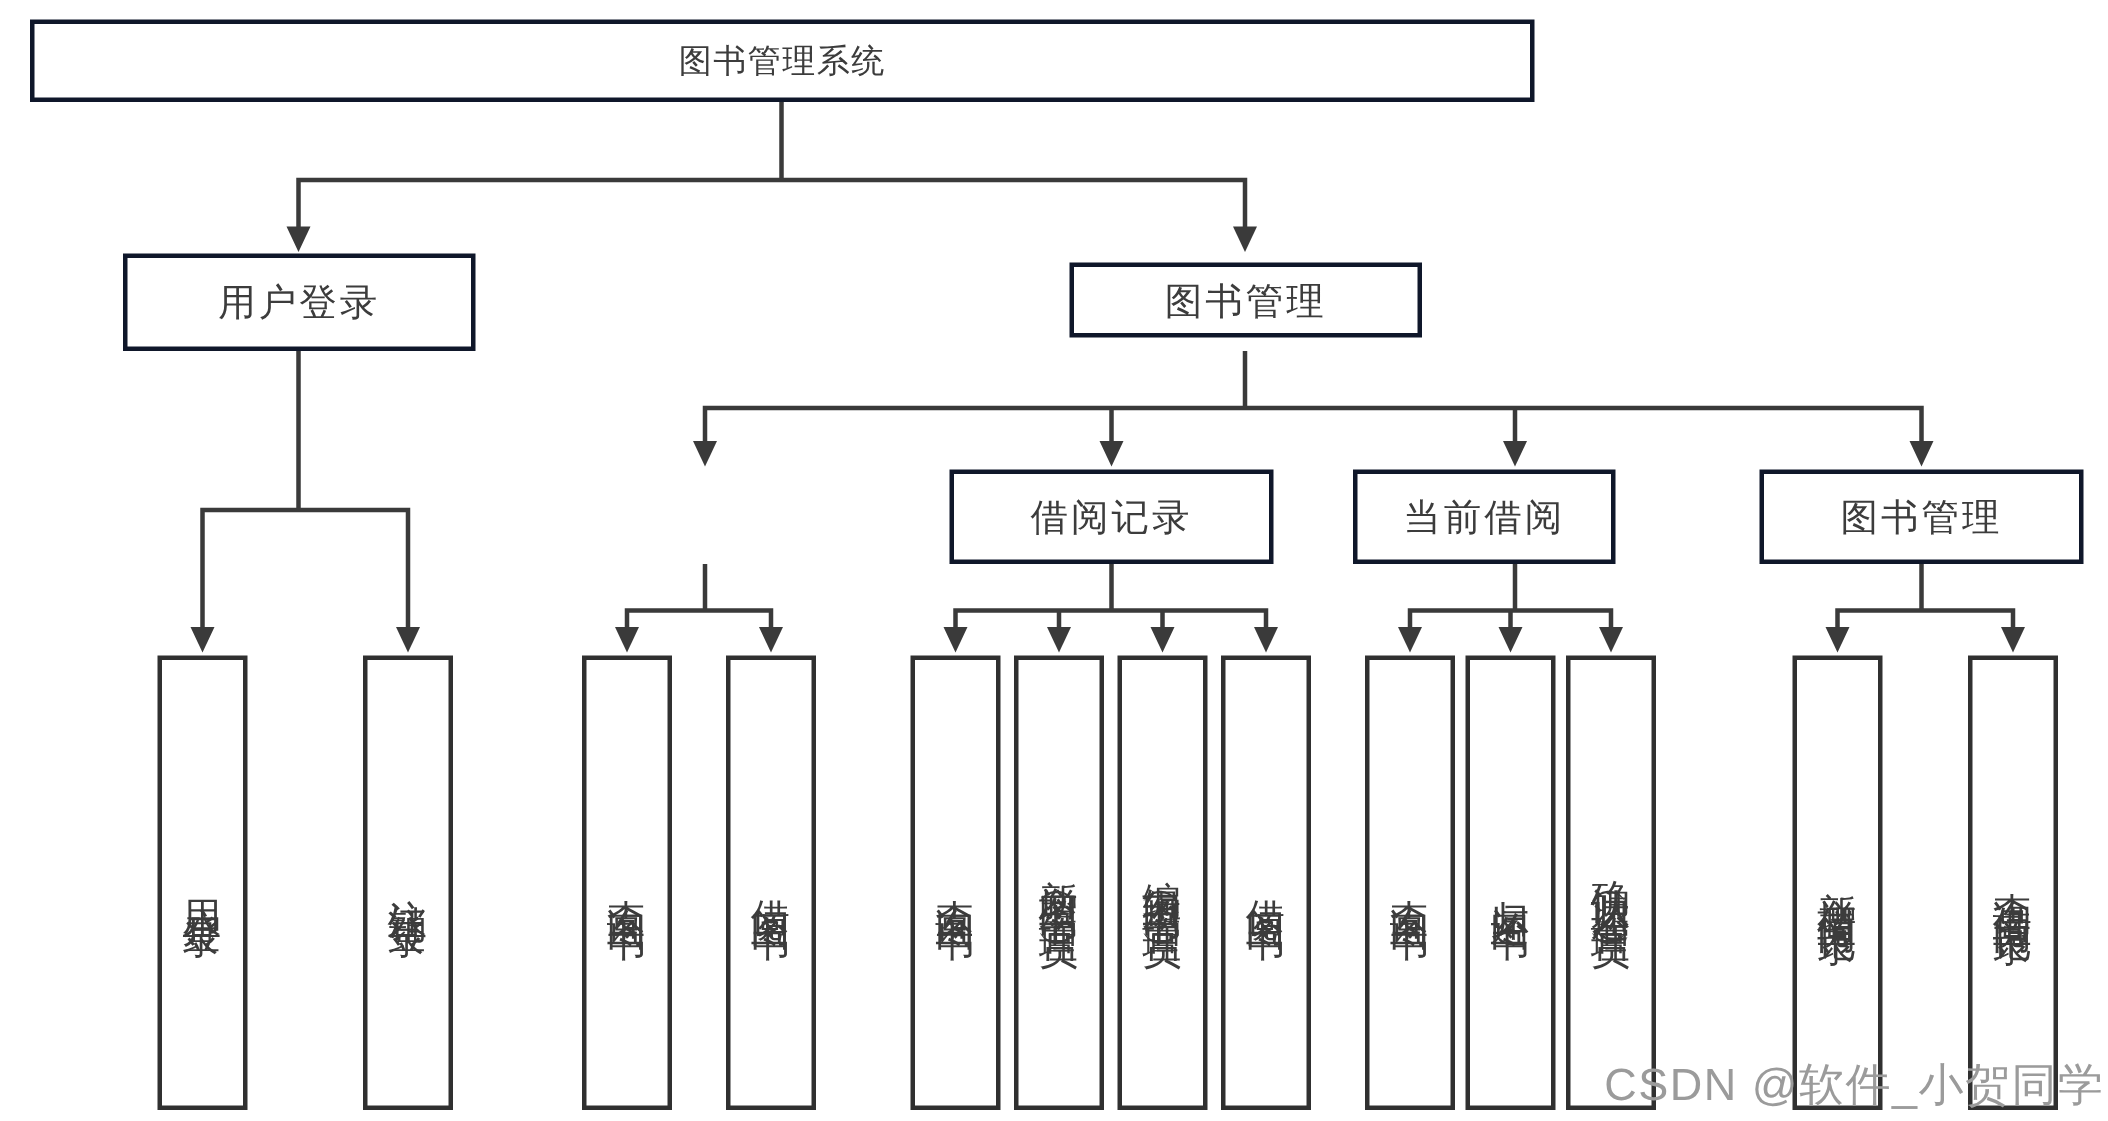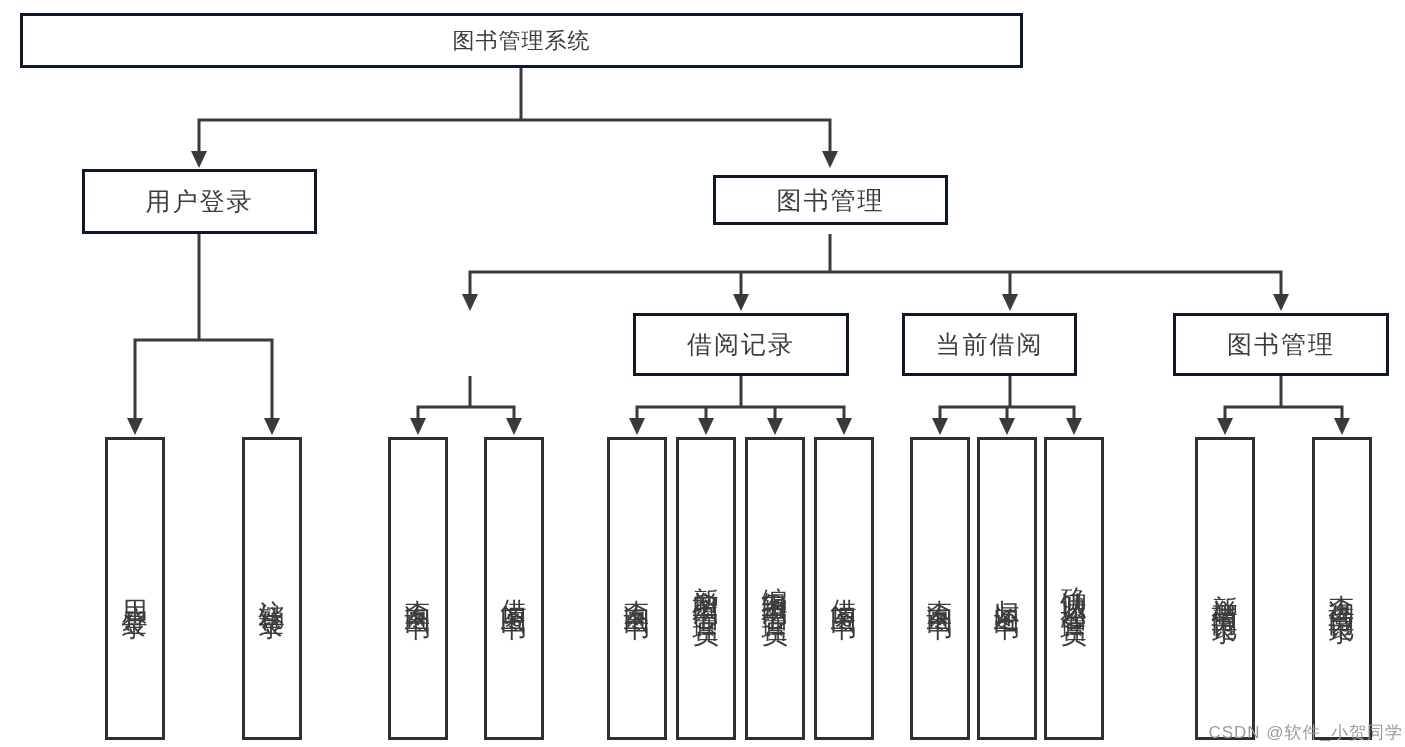--- a/index.html
+++ b/index.html
@@ -17,21 +17,21 @@
   .leaf{
     position:absolute;box-sizing:border-box;border:3px solid #303030;background:#ffffff;
     width:60px;height:303px;top:437px;
     display:flex;align-items:center;justify-content:center;
   }
   .leaf .lbl{
     writing-mode:vertical-rl;font-size:26px;letter-spacing:5px;color:#3c3c3c;line-height:1;
     white-space:nowrap;
   }
   #watermark{
-    position:absolute;right:2px;bottom:3px;font-size:17px;color:#9b9b9b;
+    position:absolute;right:2px;bottom:3px;font-size:30px;color:#9b9b9b;
     letter-spacing:1px;white-space:nowrap;
   }
 </style>
 </head>
 <body>
 
 <div id="stage">
 
   <svg id="wires" width="1405" height="747" viewBox="0 0 1405 747">
     <g stroke="#3a3a3a" stroke-width="3" fill="none">

